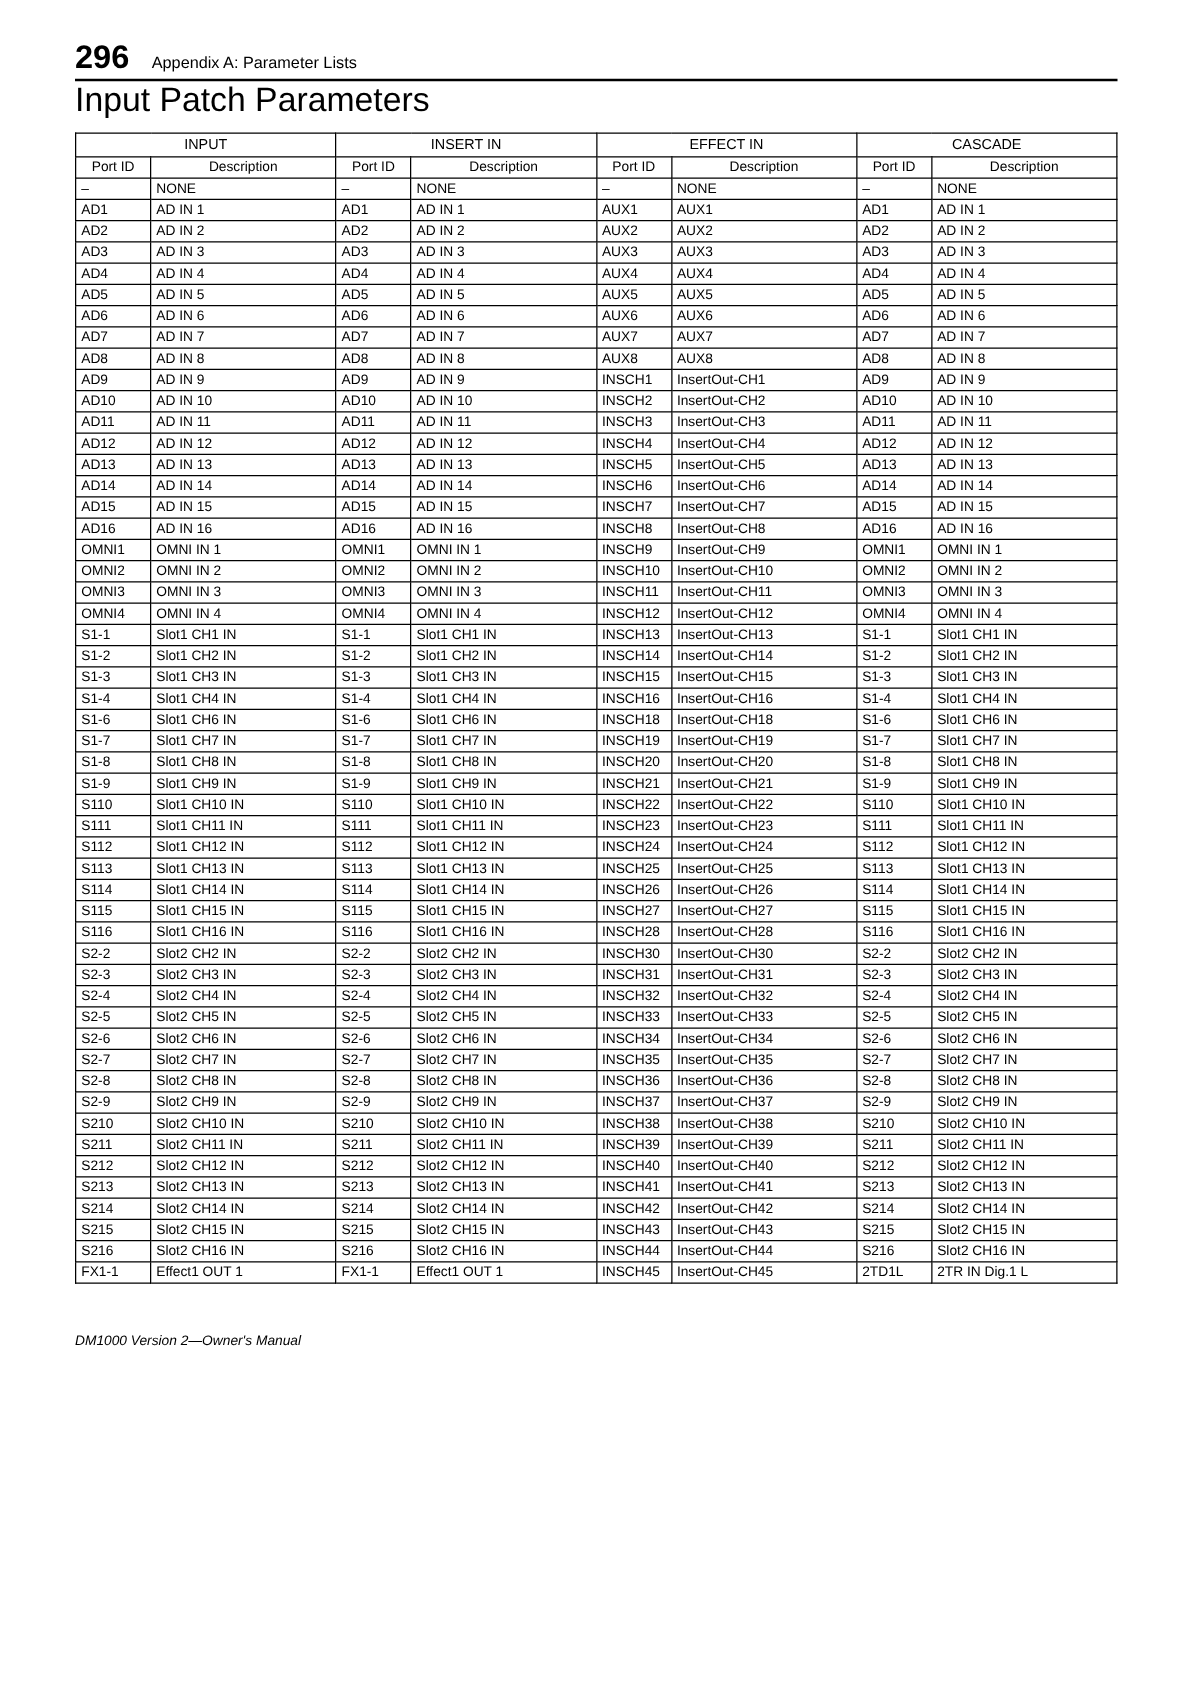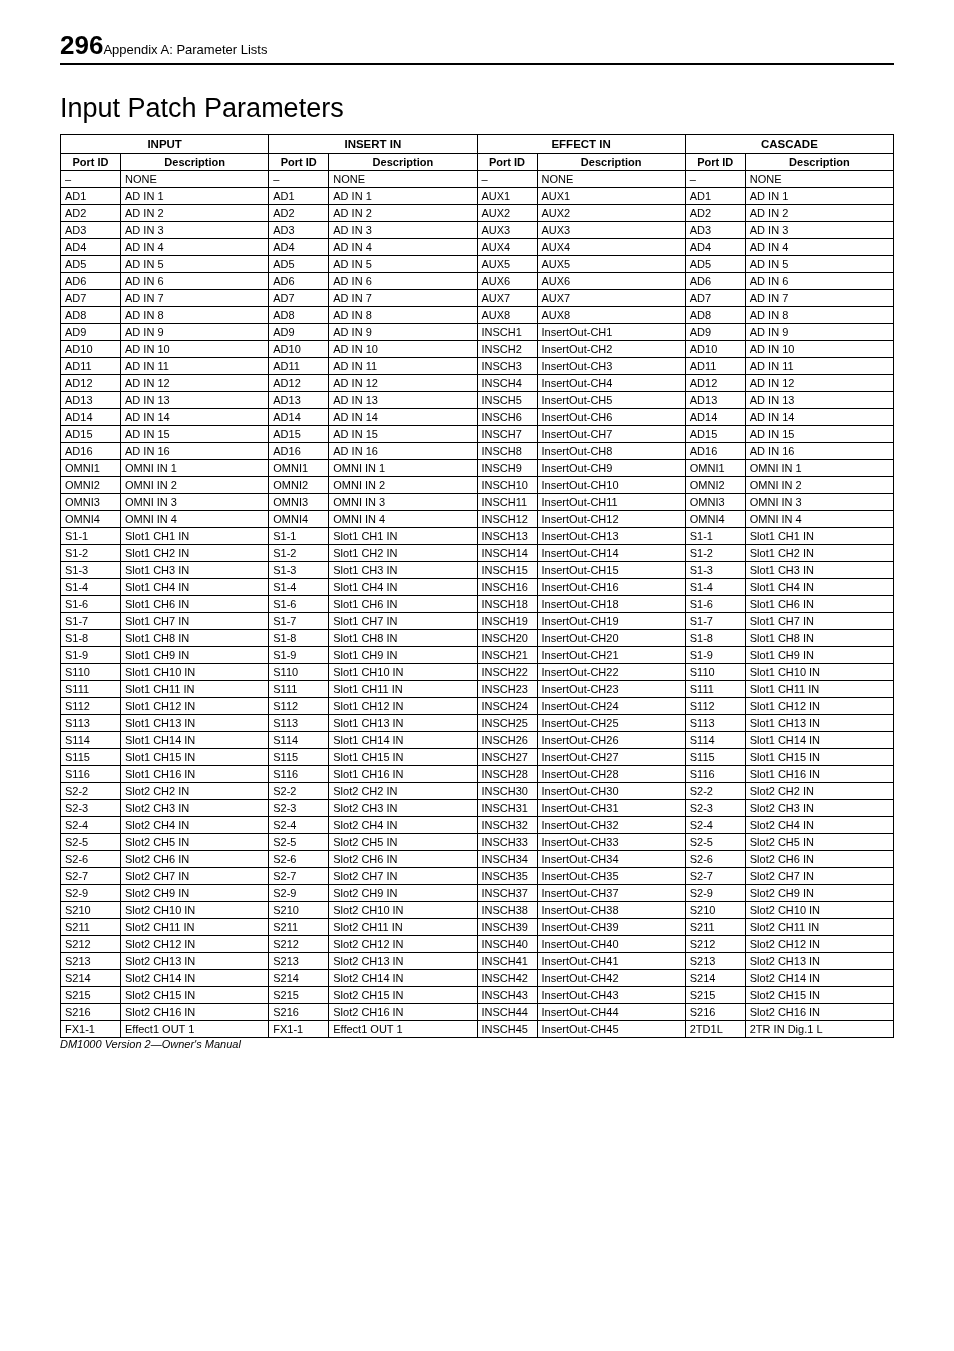--- a/index.html
+++ b/index.html
@@ -12,22 +12,22 @@
   .page {
     width: 954px;
     margin: 0 auto;
     padding: 30px 60px 40px 60px;
     box-sizing: border-box;
   }
   .header-line {
     border-bottom: 2px solid #000;
     display: flex;
     align-items: baseline;
+    gap: 18px;
     padding-bottom: 2px;
-    margin-bottom: 28px;
   }
   .page-number {
     font-size: 26px;
     font-weight: bold;
   }
   .appendix-title {
     font-size: 13px;
   }
   .main-heading {
     font-size: 27px;
@@ -42,30 +42,31 @@
   table.param-table th, table.param-table td {
     border: 1px solid #000;
     font-size: 11px;
     padding: 2px 4px;
     text-align: left;
     overflow: hidden;
     white-space: nowrap;
   }
   table.param-table th {
     text-align: center;
-    font-weight: bold;
+    font-weight: normal;
     background: #fff;
   }
   table.param-table .group-header th {
     font-size: 11.5px;
     padding: 3px 0;
   }
   .col-port { width: 60px; }
   .col-desc { width: auto; }
   .footer {
+    margin-top: 40px;
     font-size: 11px;
     font-style: italic;
   }
 </style>
 </head>
 <body>
 
 <div class="page">
 
   <div class="header-line">
@@ -519,20 +520,30 @@
           <td>S2-7</td>
           <td>Slot2 CH7 IN</td>
           <td>S2-7</td>
           <td>Slot2 CH7 IN</td>
           <td>INSCH35</td>
           <td>InsertOut-CH35</td>
           <td>S2-7</td>
           <td>Slot2 CH7 IN</td>
         </tr>
         <tr>
+          <td>S2-8</td>
+          <td>Slot2 CH8 IN</td>
+          <td>S2-8</td>
+          <td>Slot2 CH8 IN</td>
+          <td>INSCH36</td>
+          <td>InsertOut-CH36</td>
+          <td>S2-8</td>
+          <td>Slot2 CH8 IN</td>
+        </tr>
+        <tr>
           <td>S2-9</td>
           <td>Slot2 CH9 IN</td>
           <td>S2-9</td>
           <td>Slot2 CH9 IN</td>
           <td>INSCH37</td>
           <td>InsertOut-CH37</td>
           <td>S2-9</td>
           <td>Slot2 CH9 IN</td>
         </tr>
         <tr>

